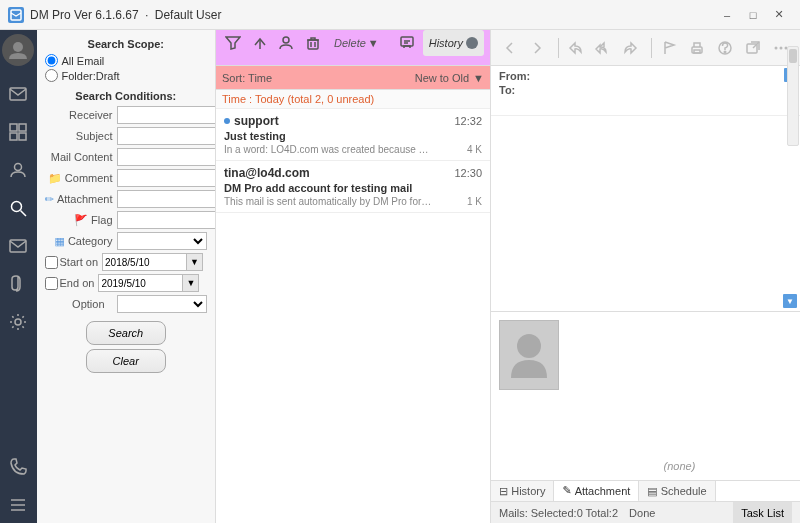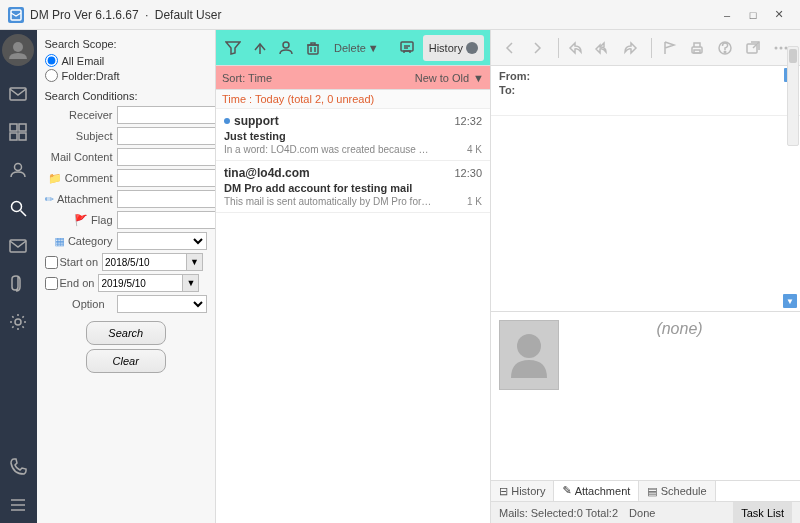--- a/index.html
+++ b/index.html
@@ -46,21 +46,21 @@
     .sidebar-icon-btn svg { width: 18px; height: 18px; }
 
     
     .search-panel {
       width: 195px;
       background: #f7f7f7;
       border-right: 1px solid #ddd;
       padding: 8px;
       overflow-y: auto;
     }
-    .search-section-title { font-size: 11px; font-weight: normal; color: #333; margin-bottom: 4px; }
+    .search-section-title { font-size: 11px; font-weight: bold; color: #333; margin-bottom: 4px; text-align: center; }
     .radio-group { display: flex; flex-direction: column; gap: 2px; margin-bottom: 8px; }
     .radio-item { display: flex; align-items: center; gap: 4px; font-size: 11px; color: #333; }
     .radio-item input { margin: 0; }
     .conditions-section { margin-bottom: 4px; }
     .field-row { display: flex; align-items: center; margin-bottom: 3px; }
     .field-label { width: 72px; font-size: 11px; color: #555; text-align: right; padding-right: 4px; flex-shrink: 0; }
     .field-input { flex: 1; height: 18px; border: 1px solid #bbb; background: white; font-size: 11px; padding: 0 2px; }
     .field-input-with-btn { display: flex; flex: 1; }
     .field-input-with-btn input { flex: 1; height: 18px; border: 1px solid #bbb; background: white; font-size: 11px; padding: 0 2px; }
     .field-label-with-icon { display: flex; align-items: center; width: 72px; justify-content: flex-end; padding-right: 4px; flex-shrink: 0; font-size: 11px; color: #555; }
@@ -80,26 +80,27 @@
     
     .email-list-panel {
       width: 275px;
       background: white;
       border-right: 1px solid #ddd;
       display: flex;
       flex-direction: column;
     }
     .email-toolbar {
       height: 36px;
-      background: #5eead4;
+      background: #f0abfc;
       border-bottom: 1px solid #ddd;
       display: flex;
-      align-items: center;
+      align-items: flex-start;
       padding: 0 6px;
       gap: 4px;
+      font-style: italic;
     }
     .toolbar-btn {
       width: 26px; height: 26px; display: flex; align-items: center; justify-content: center;
       cursor: pointer; border-radius: 3px; color: #555; border: none; background: transparent;
     }
     .toolbar-btn-text {
       height: 26px; display: flex; align-items: center; justify-content: center;
       cursor: pointer; border-radius: 3px; color: #555; border: none; background: transparent;
       padding: 0 6px; font-size: 11px; gap: 2px;
     }
@@ -163,21 +164,21 @@
       height: 190px; border-top: 1px solid #ddd;
       display: flex; flex-direction: column;
     }
     .contact-area {
       display: flex; padding: 8px; gap: 8px; flex: 1;
     }
     .contact-avatar {
       width: 60px; height: 70px; background: #ccc; border: 1px solid #bbb;
       display: flex; align-items: center; justify-content: center; flex-shrink: 0;
     }
-    .contact-info { flex: 1; display: flex; align-items: flex-start; justify-content: center; color: #999; font-size: 16px; font-style: italic; }
+    .contact-info { flex: 1; display: flex; align-items: flex-end; justify-content: center; color: #999; font-size: 11px; font-style: italic; }
 
     .contact-tabs {
       display: flex; border-top: 1px solid #ddd;
     }
     .contact-tab {
       padding: 3px 8px; font-size: 11px; cursor: pointer; border-right: 1px solid #ddd;
       background: #f5f5f5; display: flex; align-items: center; gap: 3px; color: #555;
     }
     .contact-tab.active { background: white; color: #333; border-bottom: 2px solid white; margin-bottom: -1px; }
 

